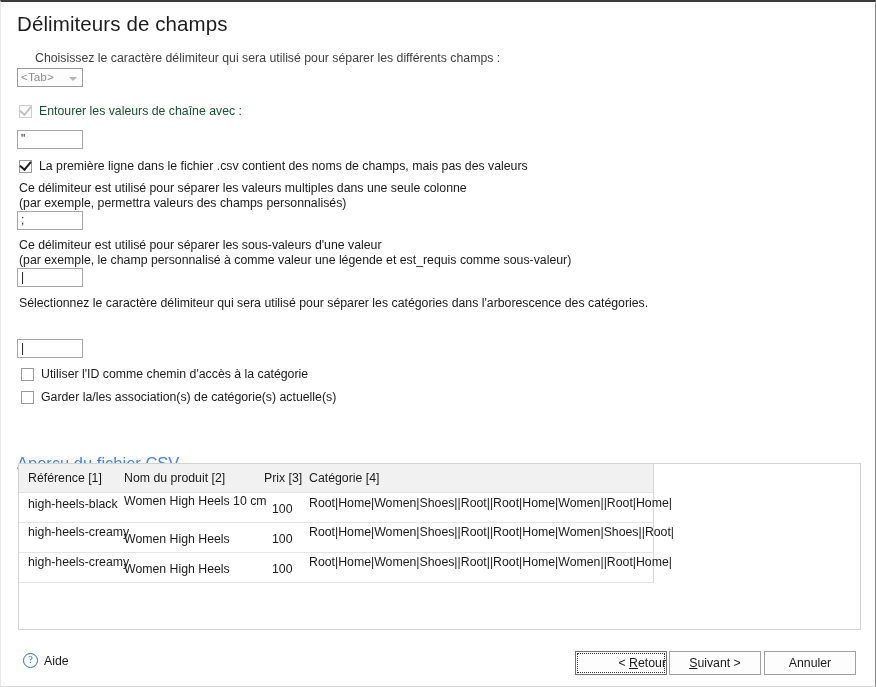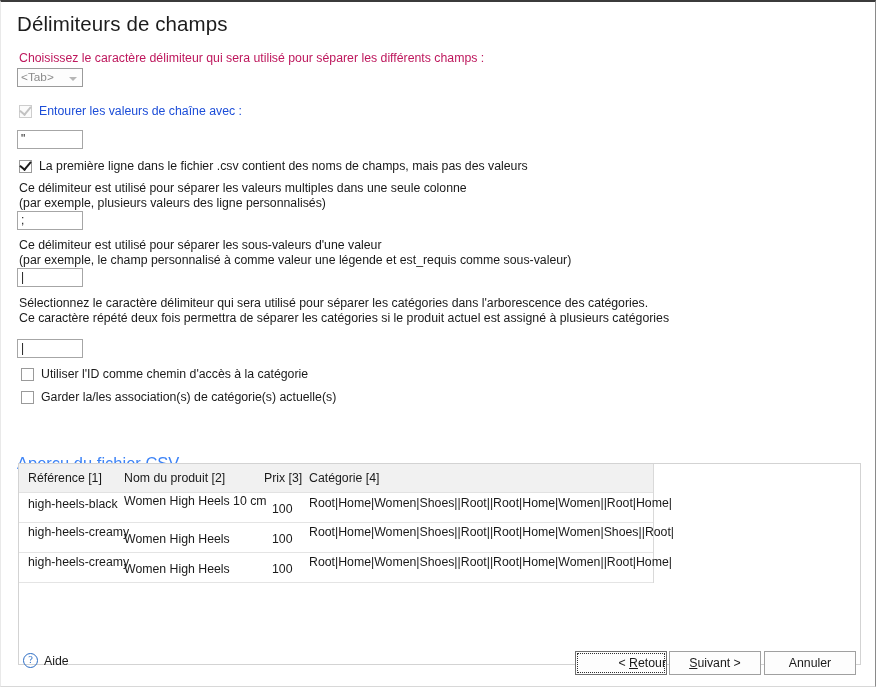--- a/index.html
+++ b/index.html
@@ -33,22 +33,23 @@
     font-weight: 400;
     color: #1d1d1d;
     letter-spacing: .1px;
     white-space: nowrap;
   }
 
   
   .hint {
     position: absolute;
     font-size: 12.3px;
-    color: #be185d;
-    white-space: nowrap;
+    color: #404040;
+    white-space: nowrap;
+    margin-left: 16px;
   }
   .body-text {
     position: absolute;
     font-size: 12.3px;
     color: #1a1a1a;
     white-space: nowrap;
     line-height: 15px;
   }
 
   
@@ -115,35 +116,35 @@
     border-bottom-color: #c2c2c2;
   }
   .cblabel {
     position: absolute;
     left: 20px; top: 0;
     font-size: 12.3px;
     color: #1a1a1a;
     line-height: 15px;
     white-space: nowrap;
   }
-  .cblabel.muted { color: #1d4ed8; }
+  .cblabel.muted { color: #14532d; }
 
   
   .preview-title {
     position: absolute;
     left: 16px; top: 452px;
     font-size: 16.5px;
     font-weight: 400;
     color: #3b82f6;
     white-space: nowrap;
   }
   .preview-panel {
     position: absolute;
     left: 17px; top: 461px;
-    width: 843px; height: 202px;
+    width: 843px; height: 167px;
     border: 1px solid #d3d3d3;
     background: #ffffff;
     box-sizing: border-box;
   }
 
   .grid {
     position: absolute;
     left: 0; top: 0;
     width: 635px;
     border-right: 1px solid #d9d9d9;
@@ -271,29 +272,28 @@
   <div class="textbox" style="left:16px; top:128px; width:66px; height:19px;">"</div>
 
   <div class="cbrow" style="left:18px; top:157px;">
     <span class="cbbox">
       <span class="tick"></span>
     </span>
     <span class="cblabel">La première ligne dans le fichier .csv contient des noms de champs, mais pas des valeurs</span>
   </div>
 
   <div class="body-text" style="left:18px; top:179px;">Ce délimiteur est utilisé pour séparer les valeurs multiples dans une seule colonne</div>
-  <div class="body-text" style="left:18px; top:194px;"> (par exemple, plusieurs valeurs des ligne personnalisés)</div>
+  <div class="body-text" style="left:18px; top:194px;"> (par exemple, permettra valeurs des champs personnalisés)</div>
   <div class="textbox" style="left:16px; top:209px; width:66px; height:19px;">;</div>
 
   <div class="body-text" style="left:18px; top:236px;">Ce délimiteur est utilisé pour séparer les sous-valeurs d'une valeur</div>
   <div class="body-text" style="left:18px; top:251px;">(par exemple, le champ personnalisé à comme valeur une légende et est_requis comme sous-valeur)</div>
   <div class="textbox" style="left:16px; top:266px; width:66px; height:19px;">|</div>
 
   <div class="body-text" style="left:18px; top:294px;">Sélectionnez le caractère délimiteur qui sera utilisé pour séparer les catégories dans l'arborescence des catégories.</div>
-  <div class="body-text" style="left:18px; top:309px;">Ce caractère répété deux fois permettra de séparer les catégories si le produit actuel est assigné à plusieurs catégories</div>
   <div class="textbox" style="left:16px; top:337px; width:66px; height:19px;">|</div>
 
   <div class="cbrow" style="left:20px; top:365px;">
     <span class="cbbox"></span>
     <span class="cblabel">Utiliser l'ID comme chemin d'accès à la catégorie</span>
   </div>
 
   <div class="cbrow" style="left:20px; top:388px;">
     <span class="cbbox"></span>
     <span class="cblabel">Garder la/les association(s) de catégorie(s) actuelle(s)</span>

